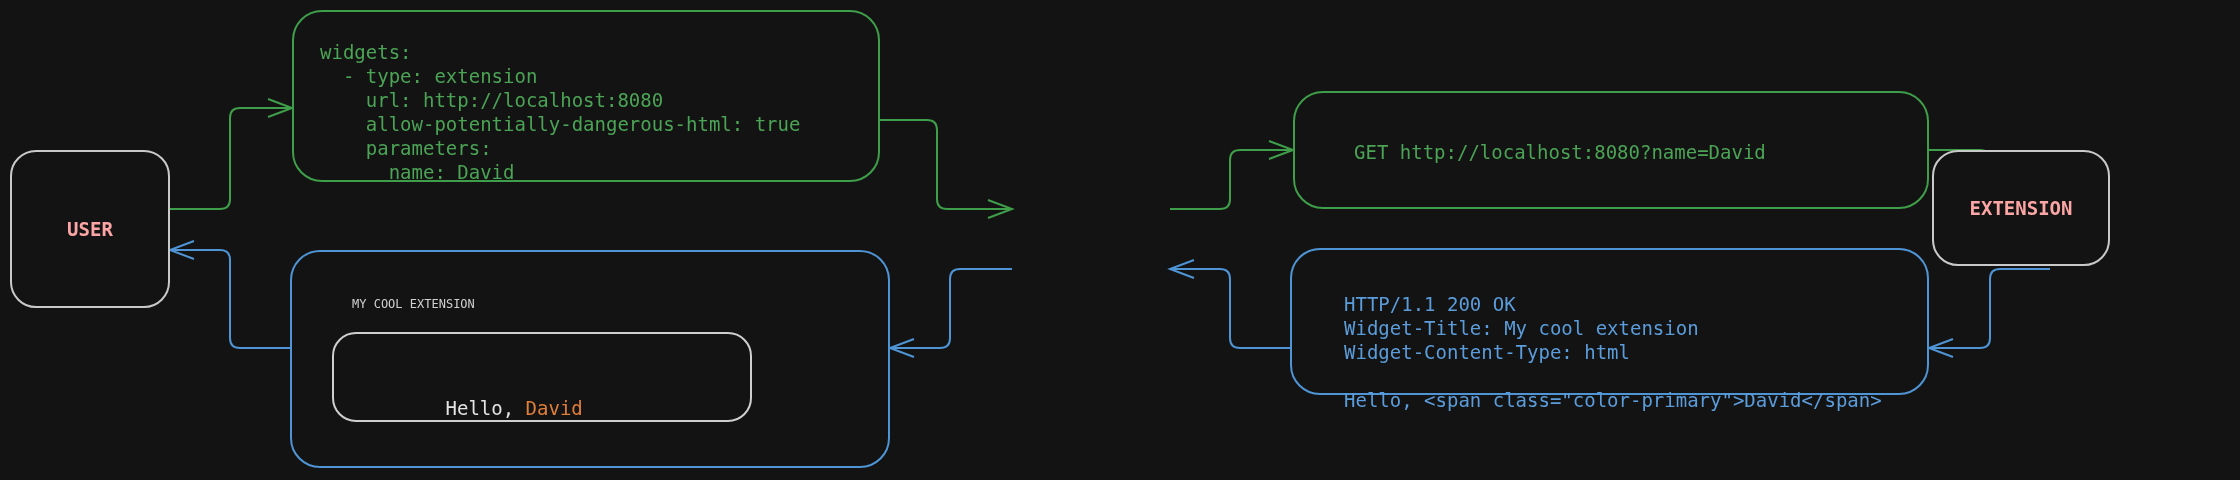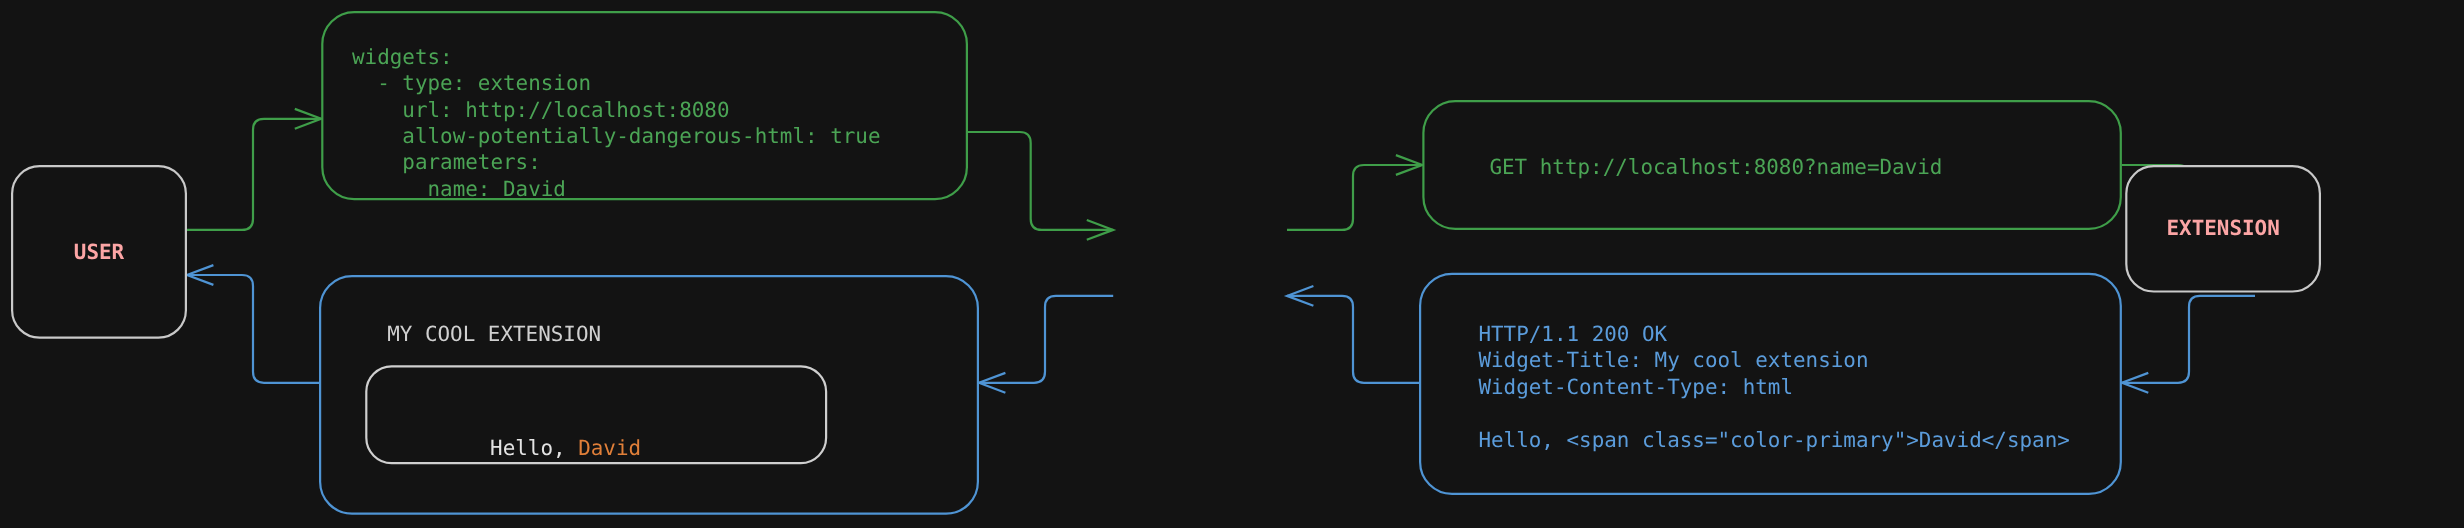--- a/index.html
+++ b/index.html
@@ -42,21 +42,21 @@
     margin: 0;
     font-family: inherit;
     font-size: 19px;
     line-height: 24px;
     white-space: pre;
   }
   .green-text { color: #4ba455; }
   .blue-text  { color: #5b9cdb; }
   .widget-title {
     position: absolute;
-    font-size: 19px;
+    font-size: 12px;
     line-height: 24px;
     color: #d0d0d0;
     white-space: pre;
   }
   .inner-box {
     position: absolute;
     border: 2px solid #cfcfcf;
     border-radius: 24px;
     box-sizing: border-box;
   }
@@ -126,21 +126,21 @@
     url: http://localhost:8080
     allow-potentially-dangerous-html: true
     parameters:
       name: David</pre>
   </div>
 
   <div class="codebox green-box" style="left:1293px; top:91px; width:636px; height:118px;">
     <pre class="code green-text" style="left:59px; top:47px;">GET http://localhost:8080?name=David</pre>
   </div>
 
-  <div class="codebox blue-box" style="left:1290px; top:248px; width:639px; height:202px;">
+  <div class="codebox blue-box" style="left:1290px; top:248px; width:639px; height:147px;">
     <pre class="code blue-text" style="left:52px; top:42px;">HTTP/1.1 200 OK
 Widget-Title: My cool extension
 Widget-Content-Type: html
 
 Hello, &lt;span class="color-primary"&gt;David&lt;/span&gt;</pre>
   </div>
 
   <div class="codebox blue-box" style="left:290px; top:250px; width:600px; height:218px;">
     <div class="widget-title" style="left:60px; top:40px;">MY COOL EXTENSION</div>
     <div class="inner-box" style="left:40px; top:80px; width:420px; height:90px;padding-left:42px;">

